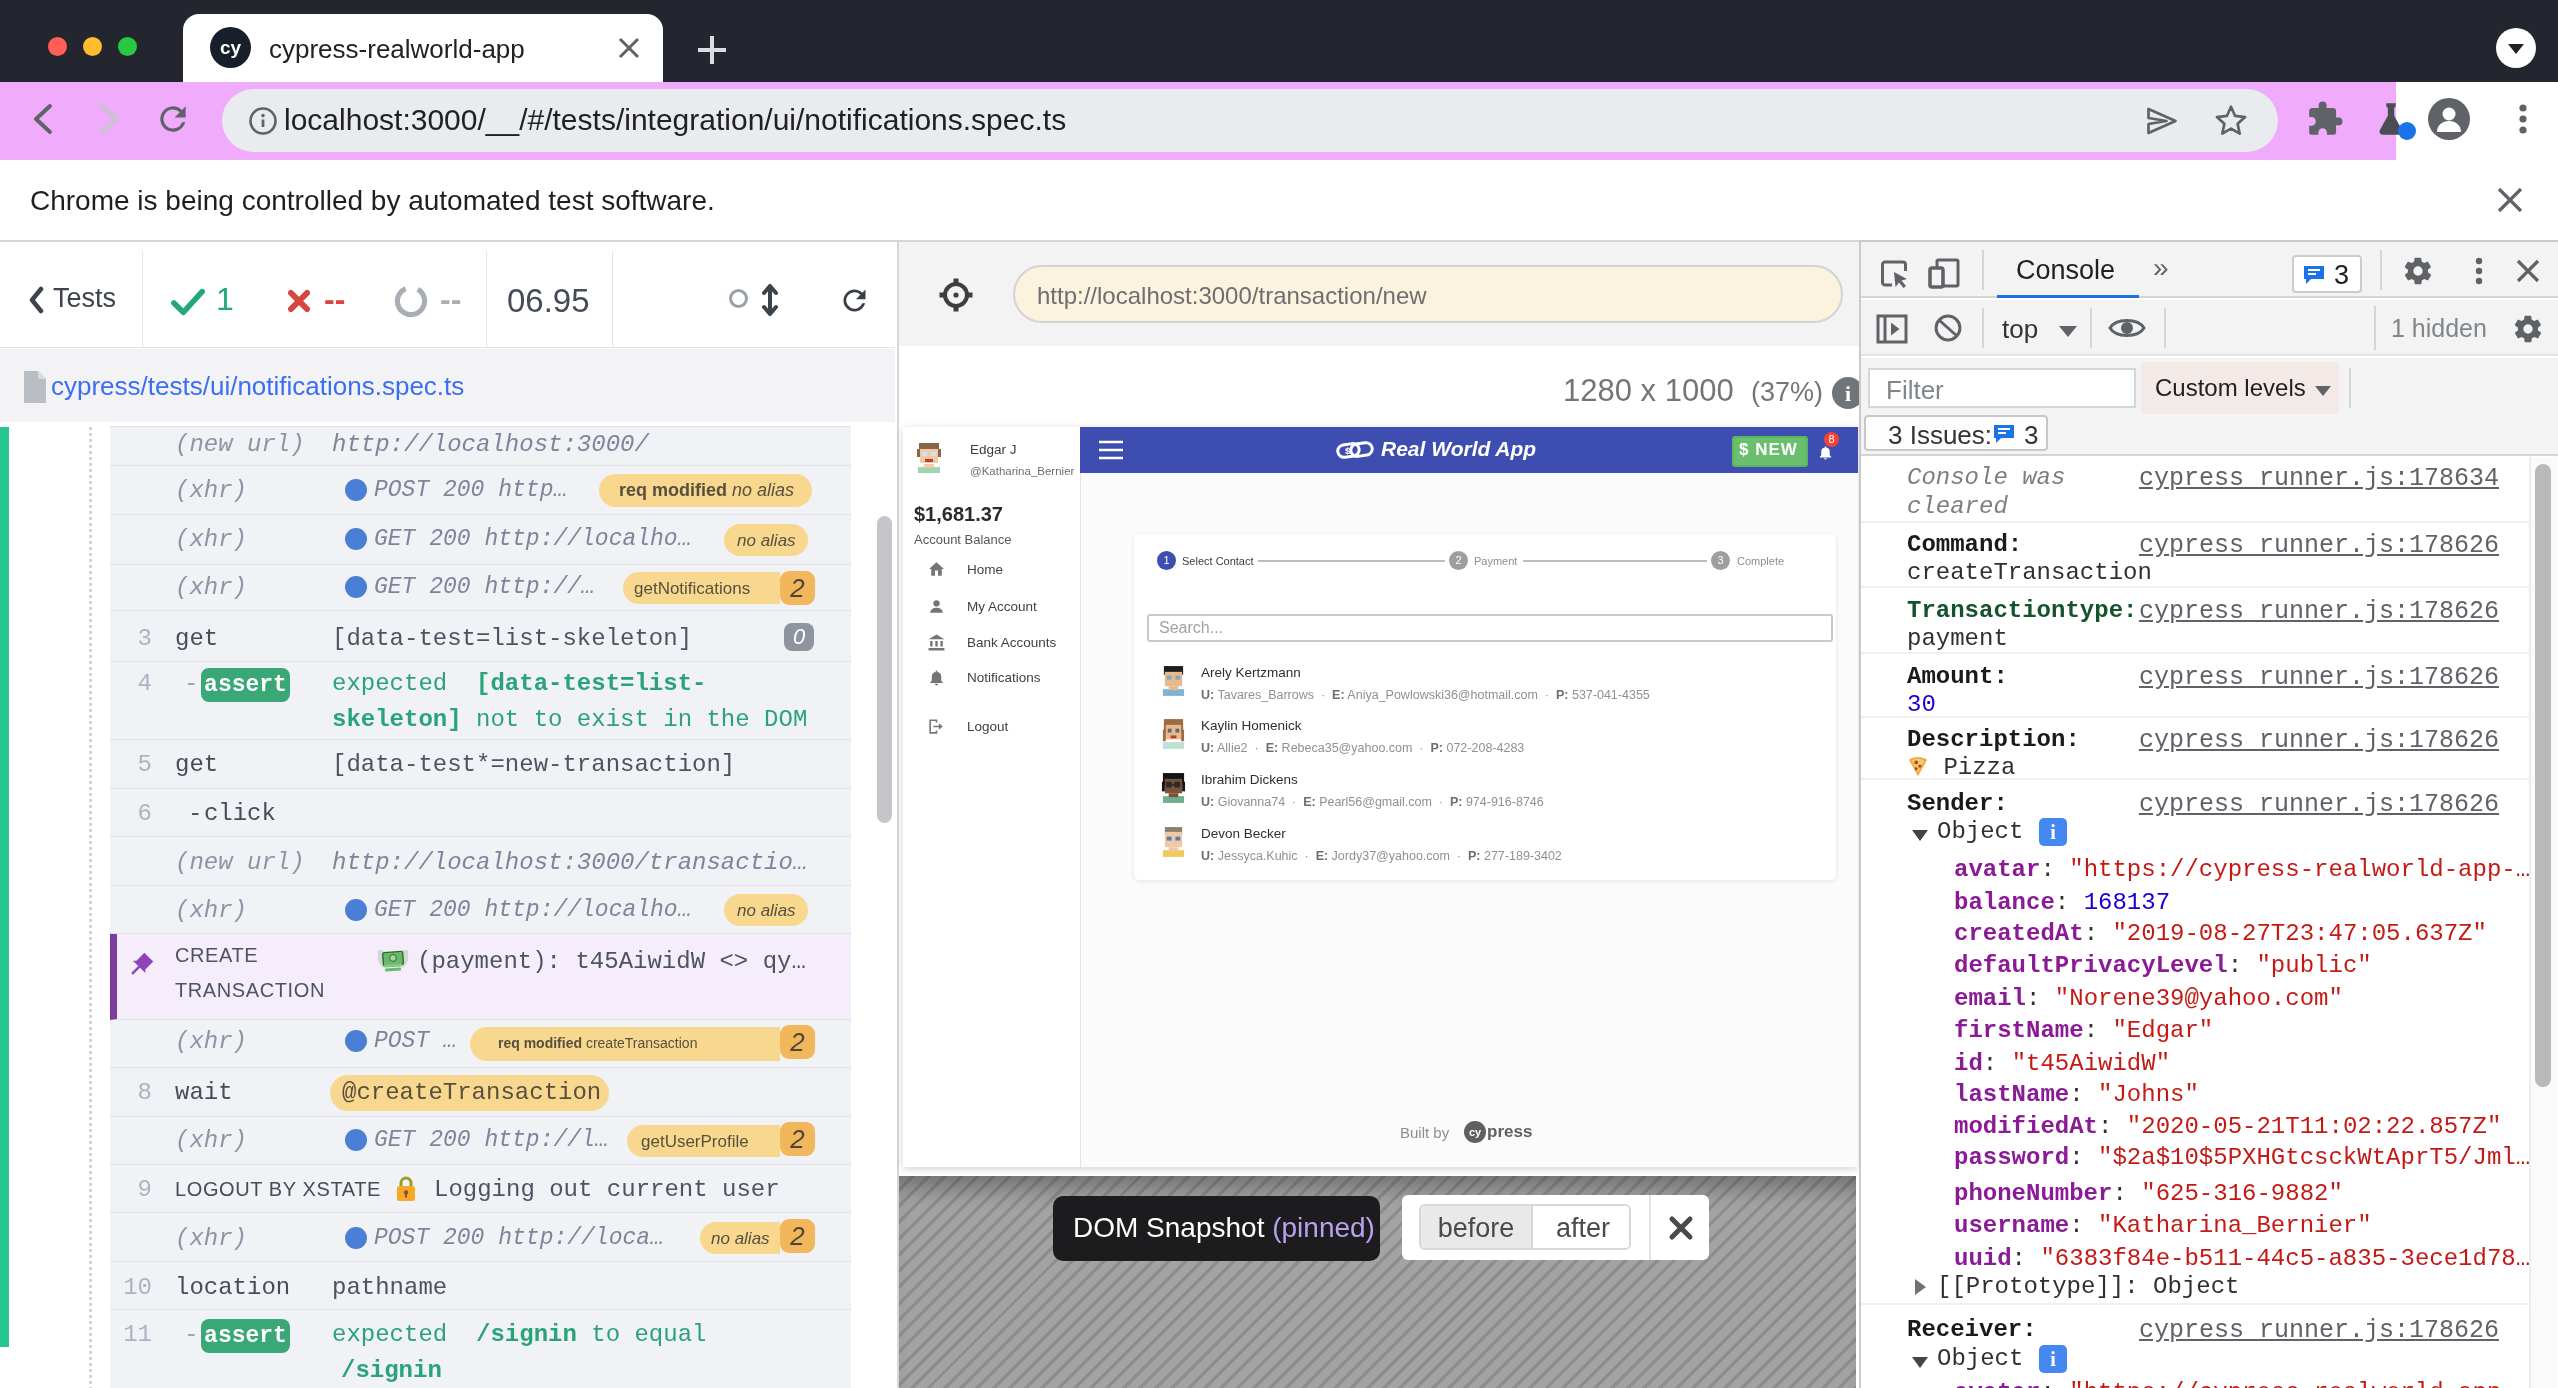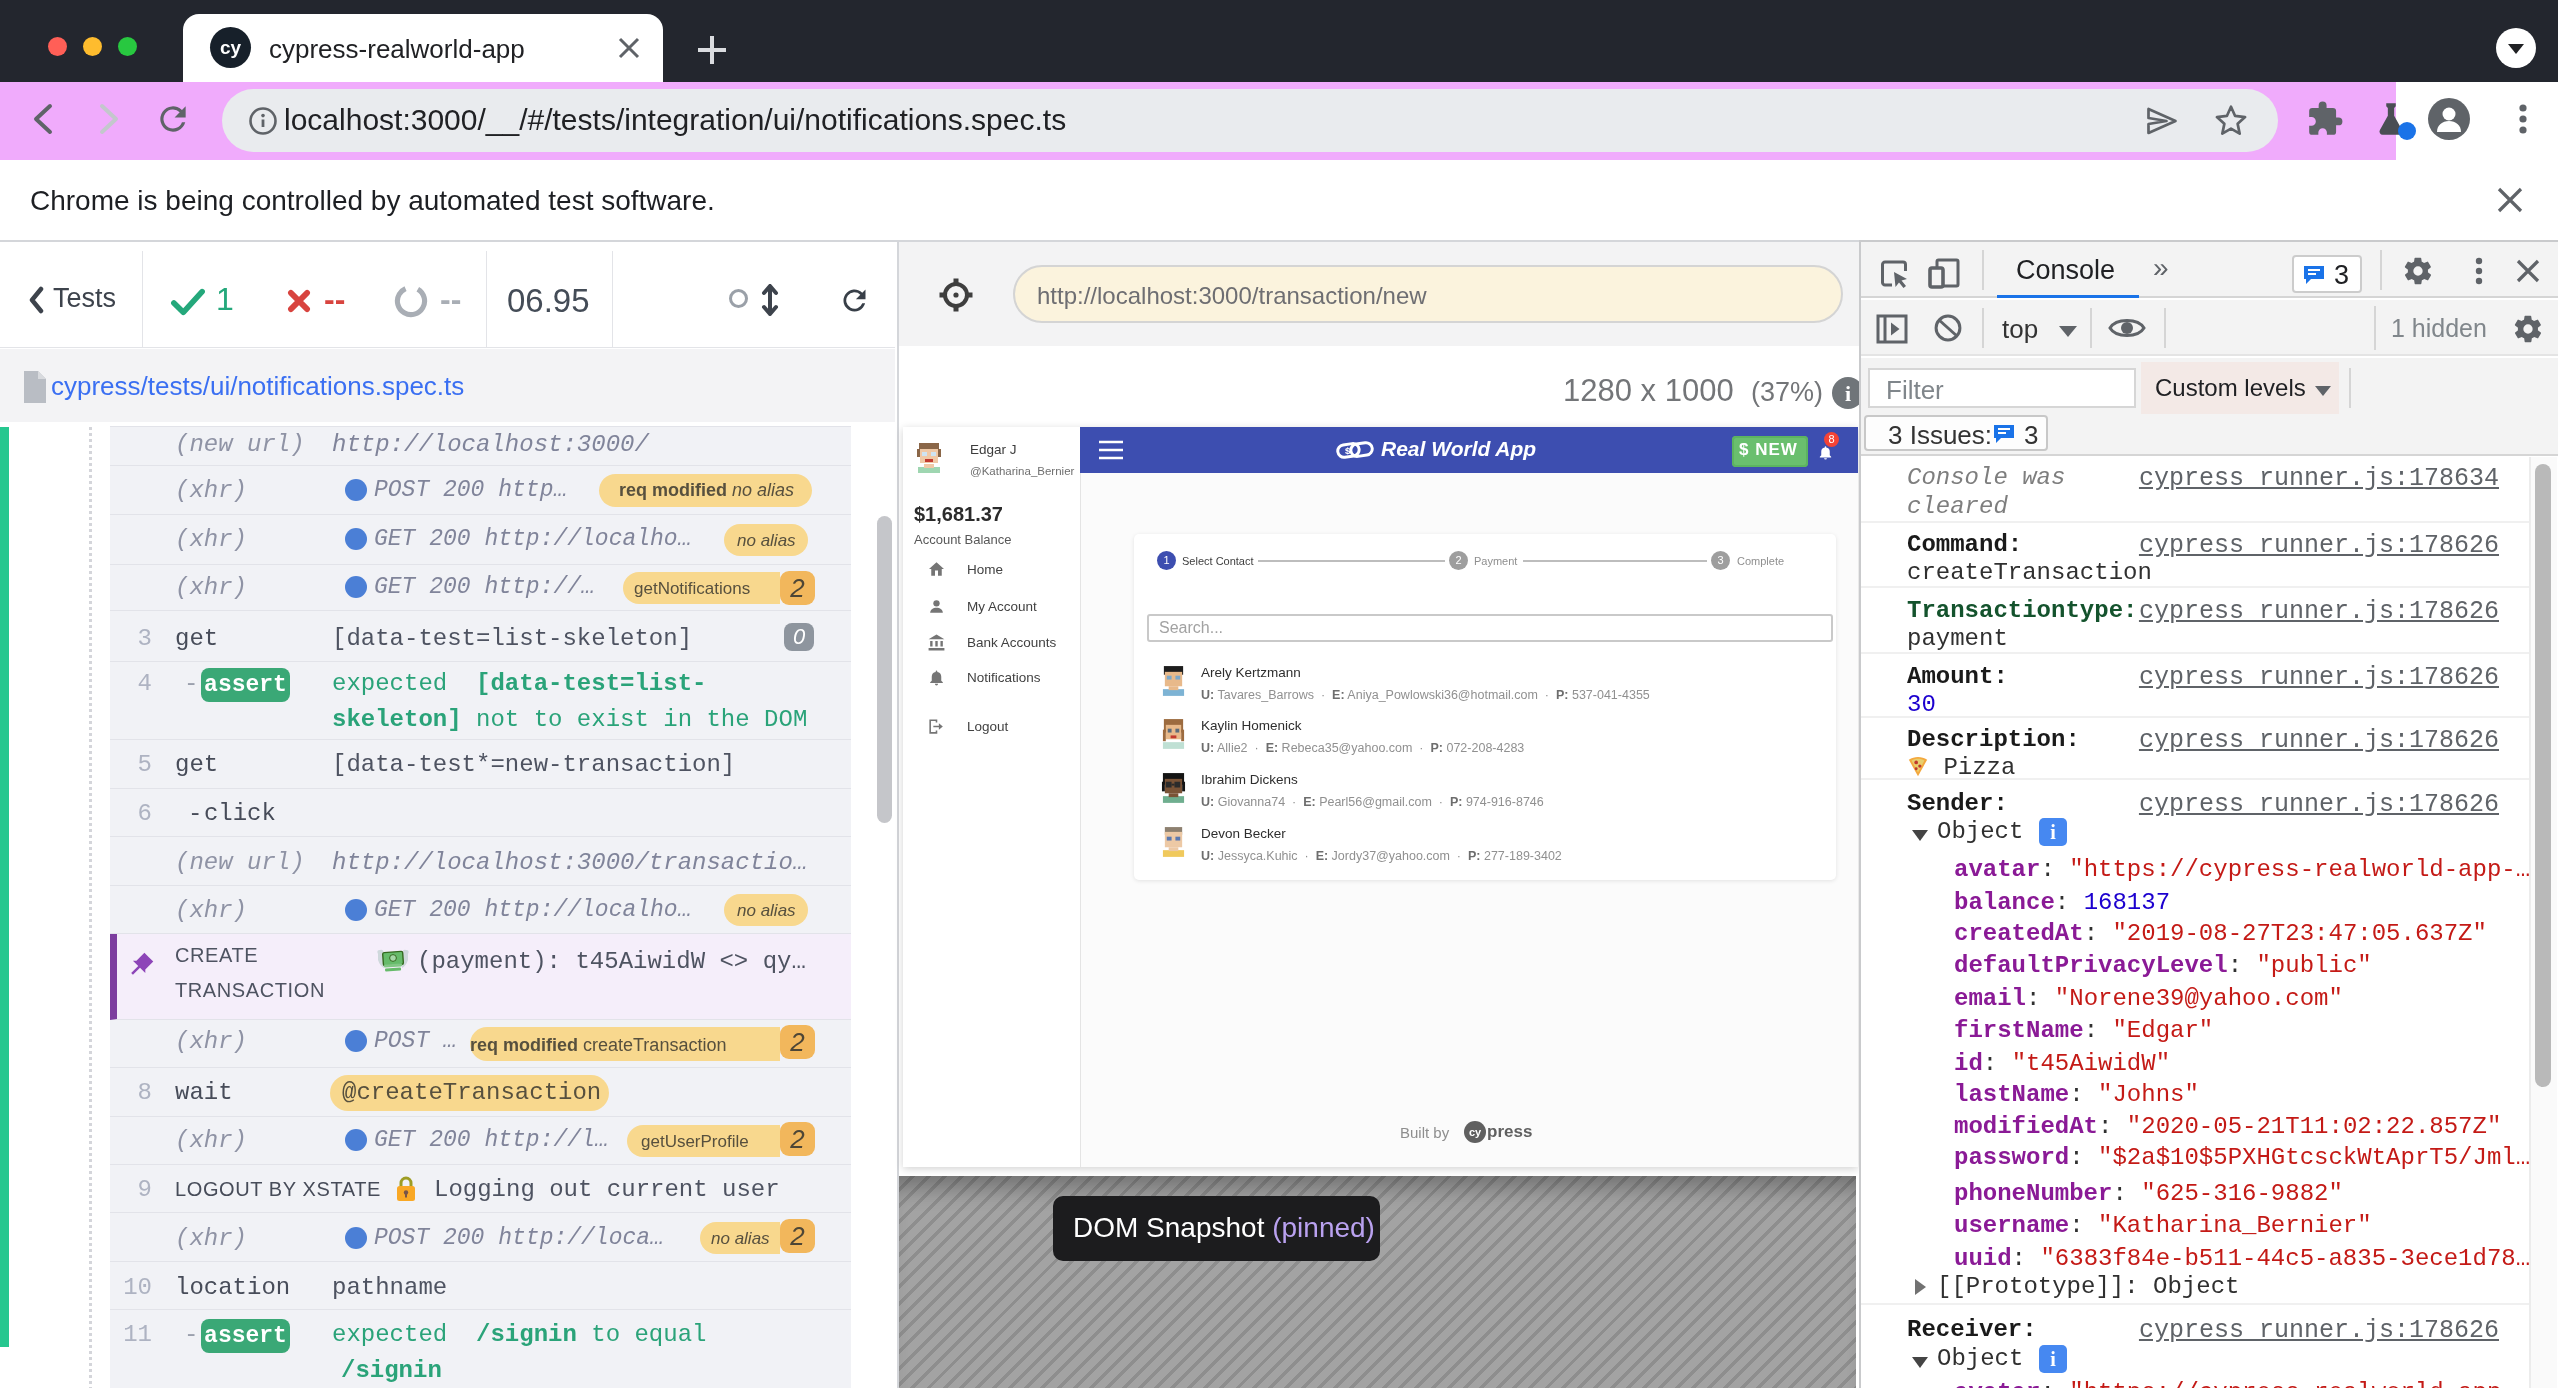--- a/index.html
+++ b/index.html
@@ -251,21 +251,21 @@
         <rect x="8" y="16" width="18" height="3" rx="1" fill="#81c784" transform="rotate(-4 17 17)"></rect>
         <rect x="9" y="20" width="16" height="3" rx="1" fill="#66bb6a" transform="rotate(-4 17 21)"></rect>
       </svg>
       <span class="cmsg" style="top:14px; left:300px; color:#4e5361;">(payment): t45AiwidW &lt;&gt; qy…</span>
     </div>
     <div class="crow" style="height:48px;">
       <span class="xhrlbl" style="top:8px;">(xhr)</span>
       <span class="dot" style="left:235px; top:10px;"></span>
       <span class="xhrmsg" style="left:264px; top:8px; font-size:23px;">POST …</span>
       <div class="badge" style="left:360px; top:7px; width:310px; height:34px; border-radius:17px 0 0 17px;">
-          <span style="position:absolute;left:0;top:8px;font-size:18px;">req modified <span style="font-weight:normal;">createTransaction</span></span>
+          <span style="position:absolute;left:28px;top:8px;font-size:14px;">req modified <span style="font-weight:normal;">createTransaction</span></span>
         </div>
       <div class="cnt" style="left:670px; top:5px; width:35px; height:34px; line-height:34px;">2</div>
     </div>
     <div class="crow" style="height:49px;">
       <span class="cnum" style="top:11px;">8</span>
       <span class="cname" style="top:11px;">wait</span>
       <div class="badge" style="left:220px; top:7px; width:279px; height:36px; border-radius:18px;">
           <span style="position:absolute;left:12px;top:4px;font-weight:normal;font-size:24px;font-family:'Liberation Mono',monospace;">@createTransaction</span>
         </div>
     </div>
@@ -453,20 +453,30 @@
     <div class="abs" style="left:298px; top:422px; font-size:12.5px; color:#909090;"><b style="color:#6d6d6d;">U:</b> Jessyca.Kuhic&nbsp; · &nbsp;<b style="color:#6d6d6d;">E:</b> Jordy37@yahoo.com&nbsp; · &nbsp;<b style="color:#6d6d6d;">P:</b> 277-189-3402</div>
 
     <div class="abs" style="left:497px; top:697px; font-size:15px; color:#8e8e8e;">Built by</div>
     <div class="abs" style="left:561px; top:694px; width:22px; height:22px; border-radius:50%; background:#606060; color:#fff; font-size:11px; font-weight:bold; text-align:center; line-height:22px;">cy</div>
     <div class="abs" style="left:584px; top:695px; font-size:17px; font-weight:bold; color:#606060;">press</div>
   </div>
   <div id="stripes" class="abs"></div>
   <div id="domsnap" class="abs">
       <span class="abs" style="left:20px; top:16px;">DOM Snapshot <span style="color:#b9a1ef;">(pinned)</span></span>
     </div>
+  <div id="snapctl" class="abs">
+    <div class="abs" style="left:17px; top:9px; width:212px; height:46px; border:2px solid #d8d8d8; border-radius:6px; overflow:hidden;">
+      <div class="abs" style="left:0; top:0; width:112px; height:46px; background:#e9e9e9; border-right:2px solid #d8d8d8; color:#4a4a4a; font-size:27px; text-align:center; line-height:44px;">before</div>
+      <div class="abs" style="left:114px; top:0; width:96px; height:46px; background:#fff; color:#4a4a4a; font-size:27px; text-align:center; line-height:44px;">after</div>
+    </div>
+    <div class="abs" style="left:247px; top:0px; width:2px; height:65px; background:#e2e2e2;"></div>
+    <svg class="abs" style="left:264px; top:18px;" width="30" height="30" viewBox="0 0 30 30">
+        <path d="M6 6 L24 24 M24 6 L6 24" stroke="#4a4a4a" stroke-width="5" stroke-linecap="round" fill="none"></path>
+      </svg>
+  </div>
 </div>
 
 <div class="abs" style="left:1859px; top:240px; width:2px; height:1148px; background:#c9cacc;"></div>
 <div id="devtools" class="abs">
 
   <div class="dtbar" style="top:0; height:56px; border-bottom:2px solid #d5d5d5;">
     <svg class="abs" style="left:19px; top:17px;" width="32" height="30" viewBox="0 0 32 30">
         <path d="M12 26 H5 A2.5 2.5 0 0 1 2.5 23.5 V5.5 A2.5 2.5 0 0 1 5 3 H23 A2.5 2.5 0 0 1 25.5 5.5 V12" stroke="#5f6368" stroke-width="3" fill="none"></path>
         <path d="M14 13 L15.5 28 L19 23.5 L23.5 29 L26 27 L21.5 21.5 L27 20 Z" fill="#5f6368"></path>
       </svg>

